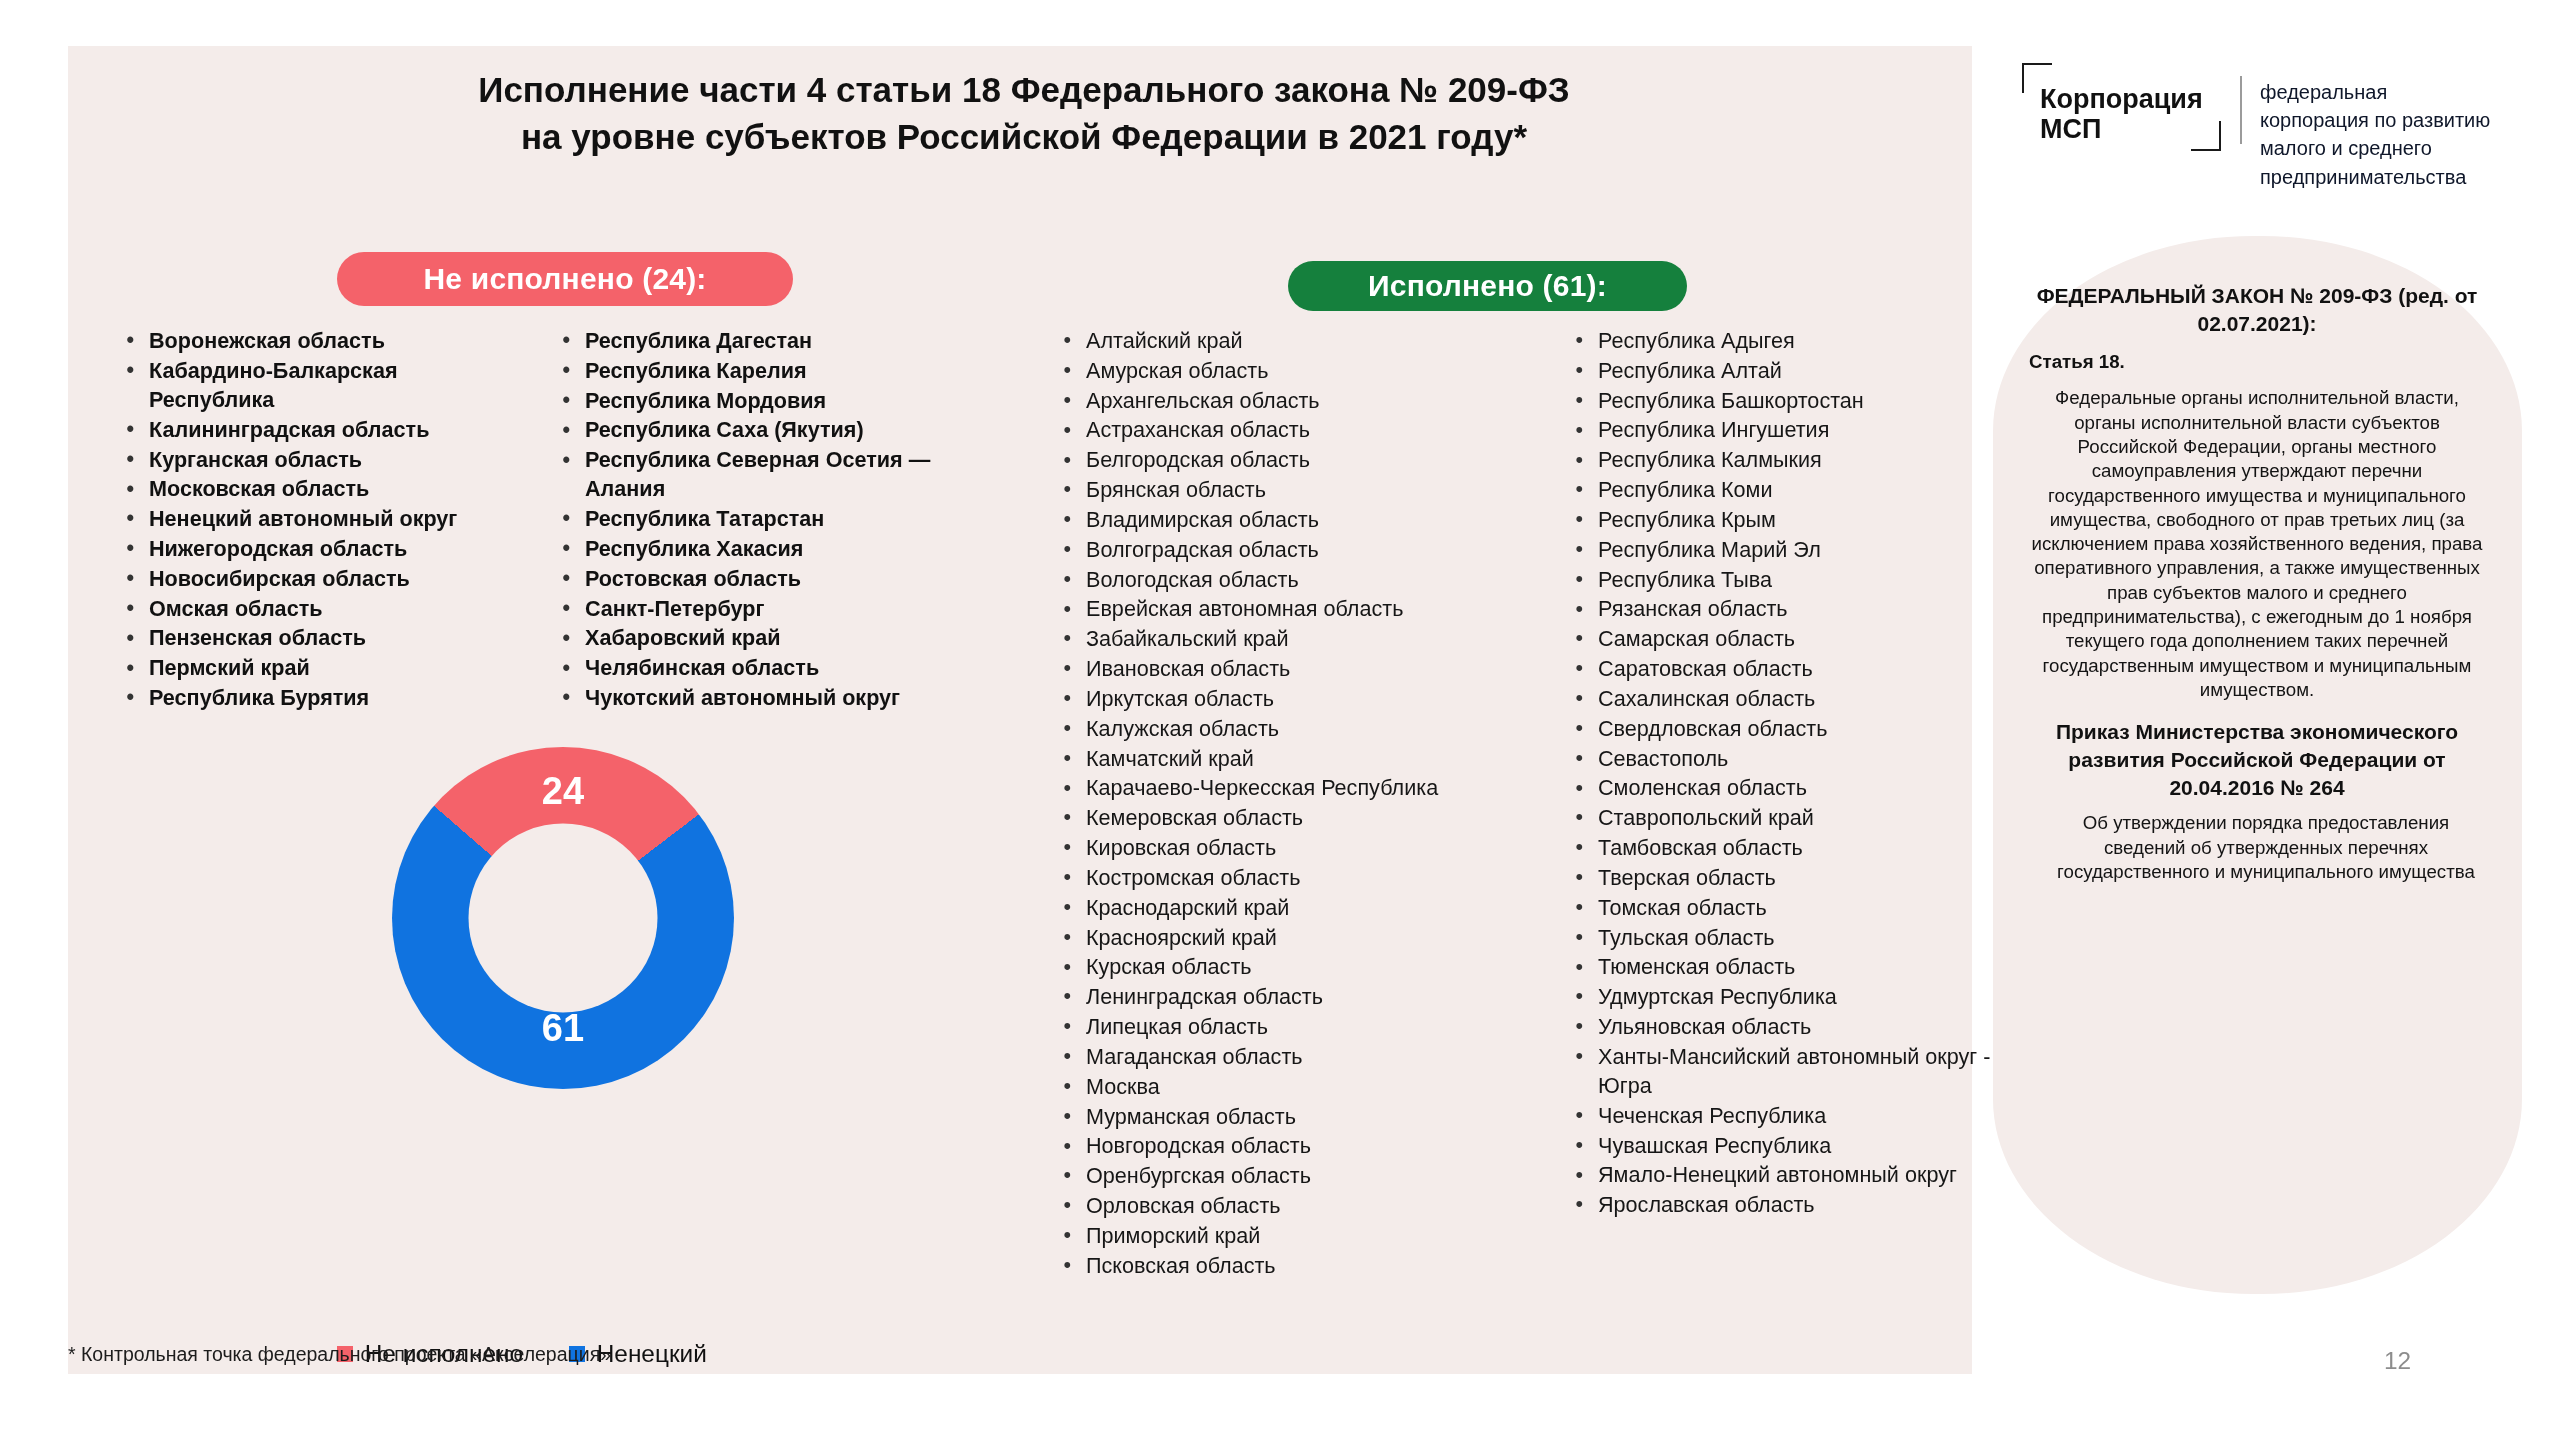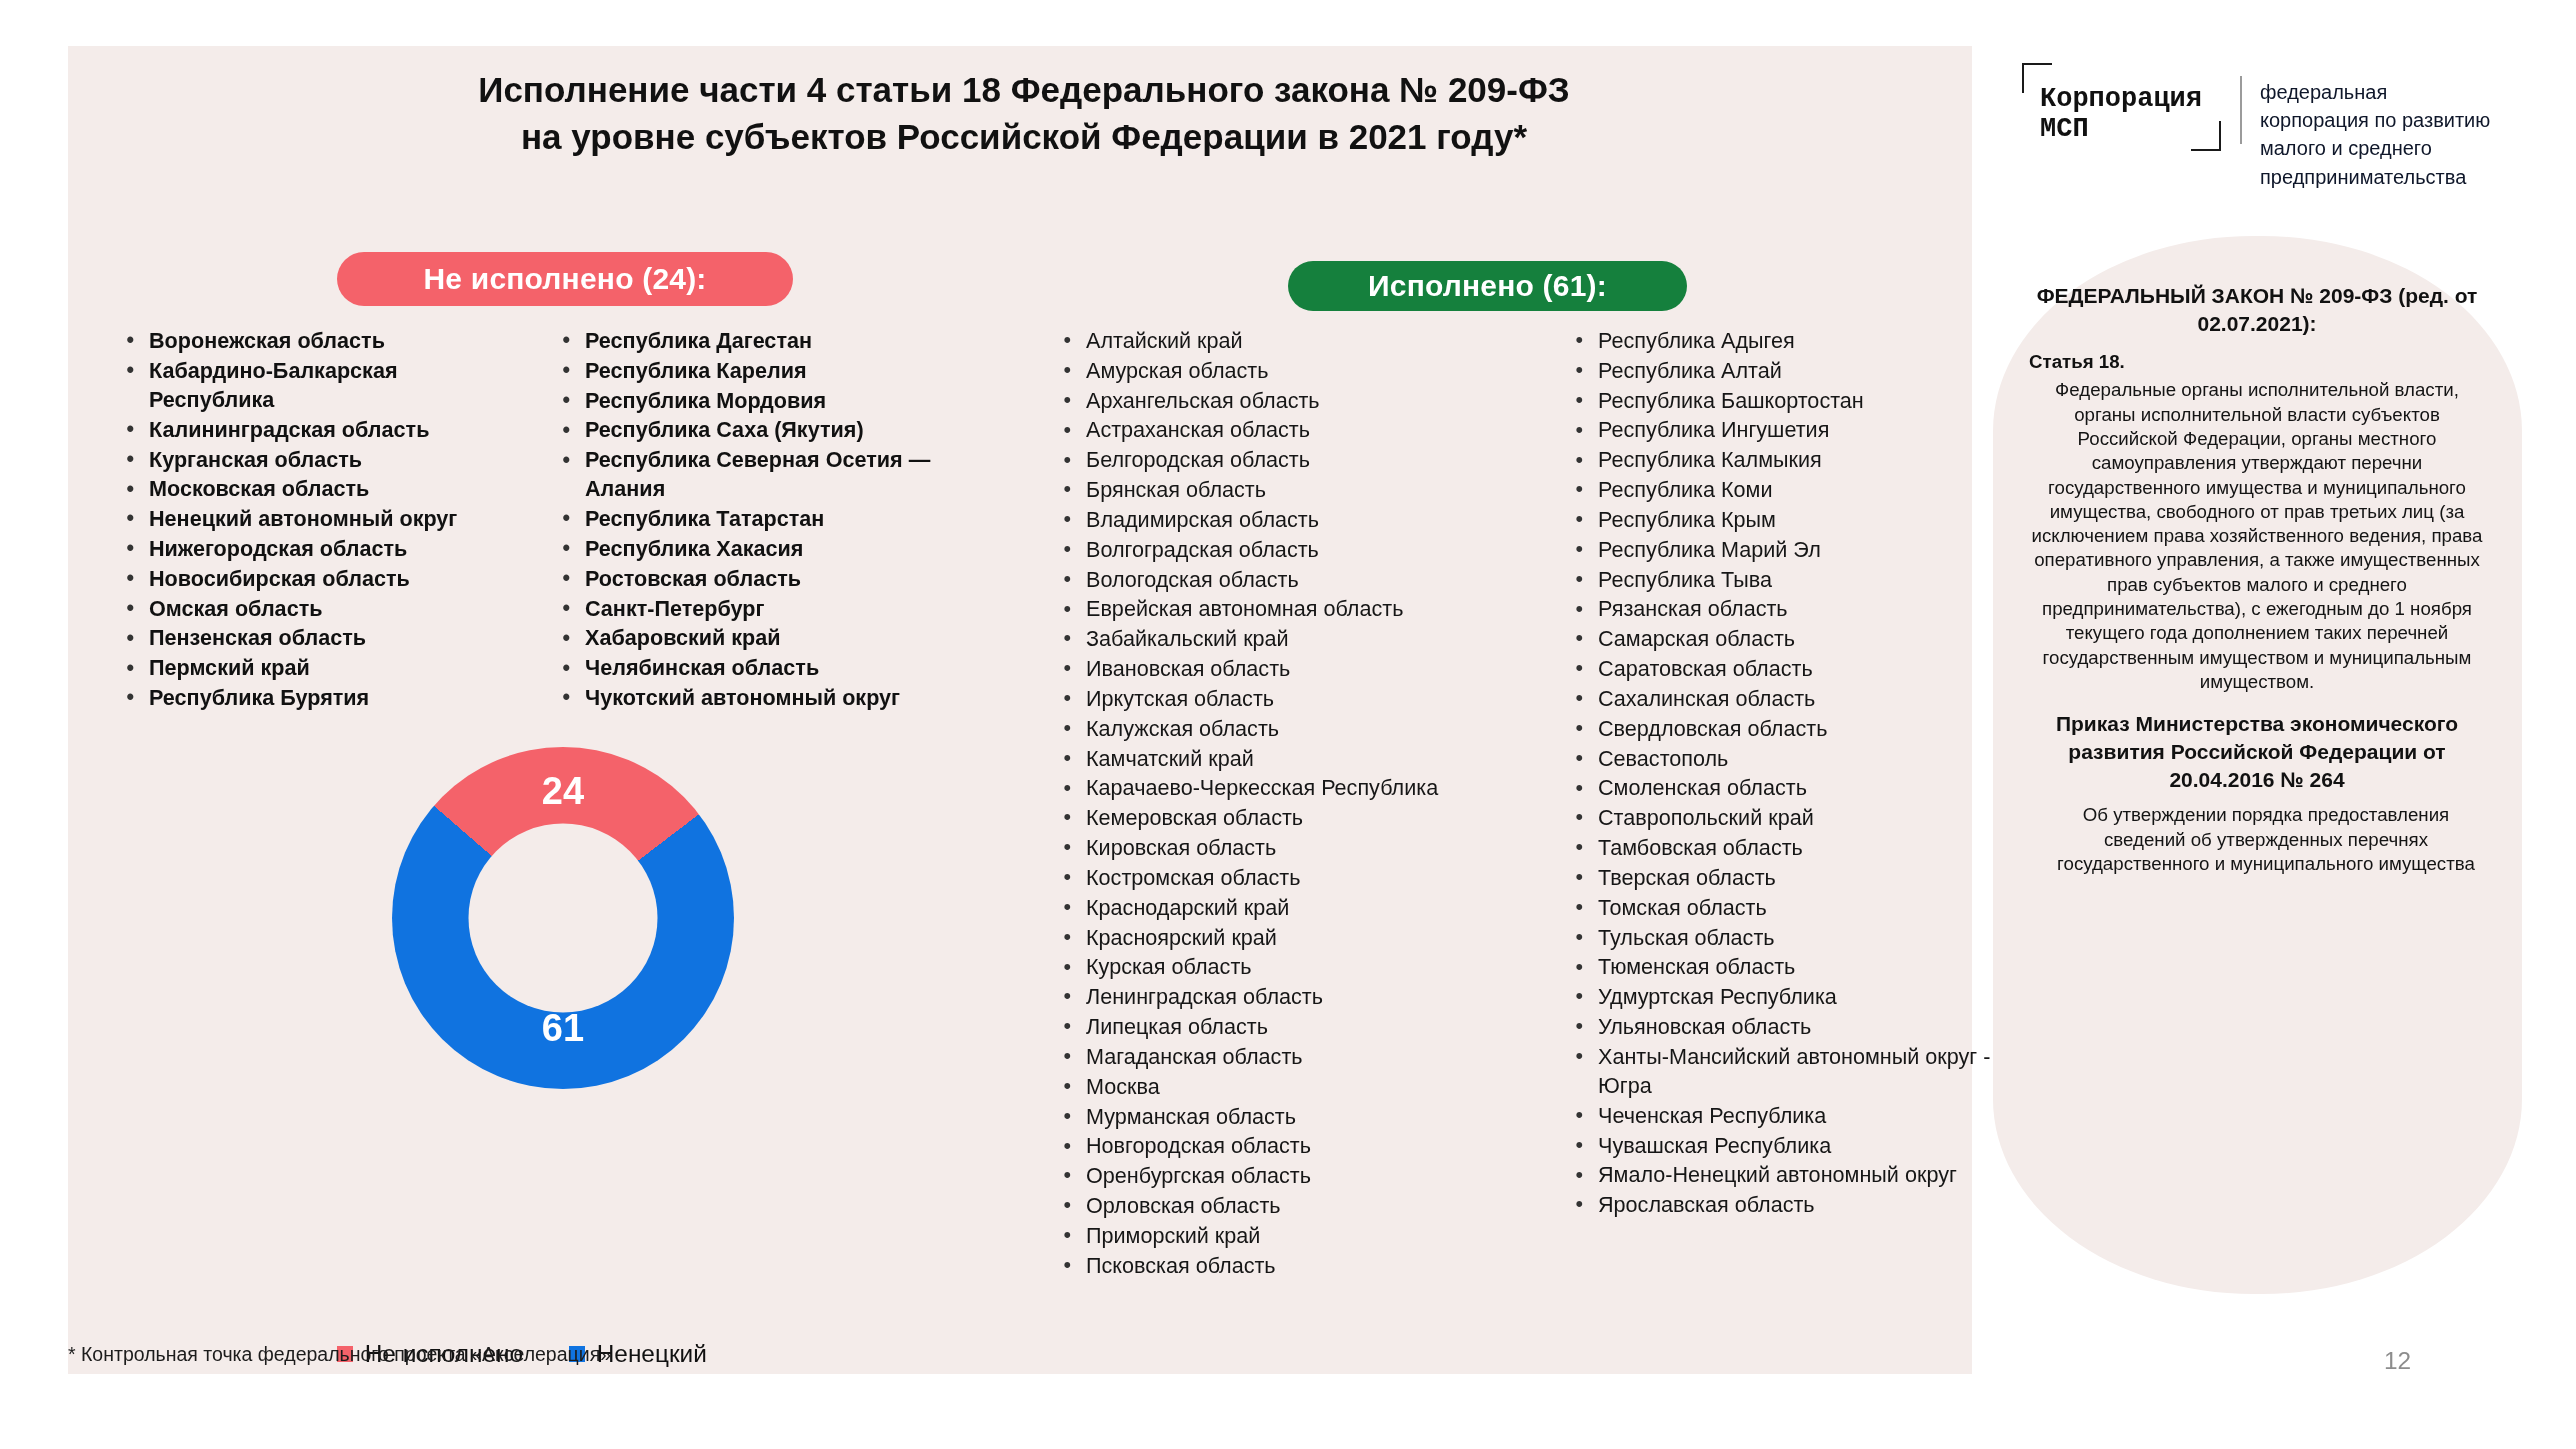--- a/index.html
+++ b/index.html
@@ -173,21 +173,20 @@
     left: 2022px;
     top: 63px;
     width: 472px;
     height: 98px;
   }
   .logo-mark {
     position: absolute;
     left: 0; top: 0;
     width: 199px;
     height: 88px;
-    font-family: Liberation Mono, monospace;
   }
   .logo-mark .corner {
     position: absolute;
     border-color: #1a1a1a;
     border-style: solid;
     width: 28px;
     height: 28px;
   }
   .logo-mark .c-tl { left: 0; top: 0; border-width: 2.4px 0 0 2.4px; }
   .logo-mark .c-br { right: 0; bottom: 0; border-width: 0 2.4px 2.4px 0; }
@@ -241,21 +240,21 @@
     font-weight: bold;
     line-height: 1.34;
     color: #111;
     margin-bottom: 13px;
   }
   .info-article {
     font-size: 18.7px;
     font-weight: bold;
     text-align: left;
     color: #111;
-    margin-bottom: 5px;
+    margin-bottom: 13px;
   }
   .info-body {
     font-size: 18.7px;
     line-height: 1.3;
     color: #141414;
     text-align: center;
   }
   .info-h2 {
     font-size: 21px;
     font-weight: bold;

